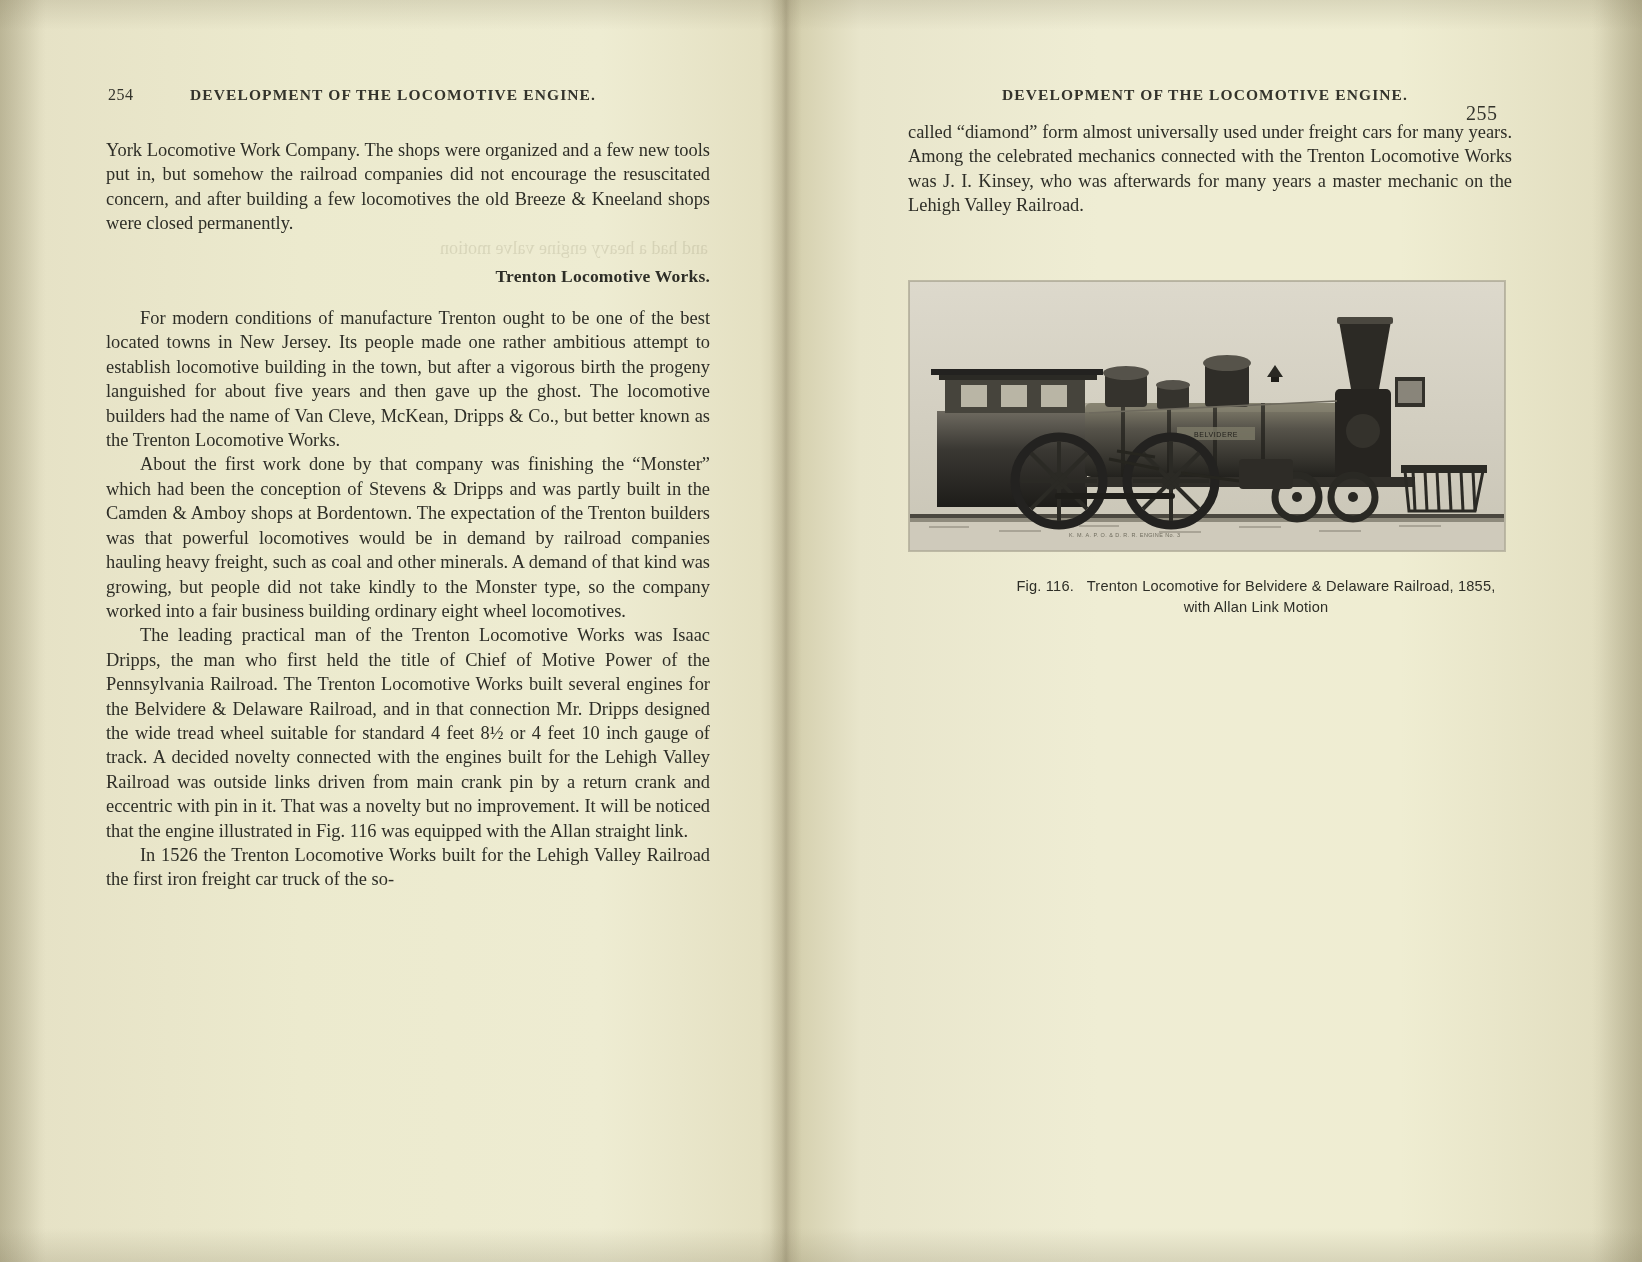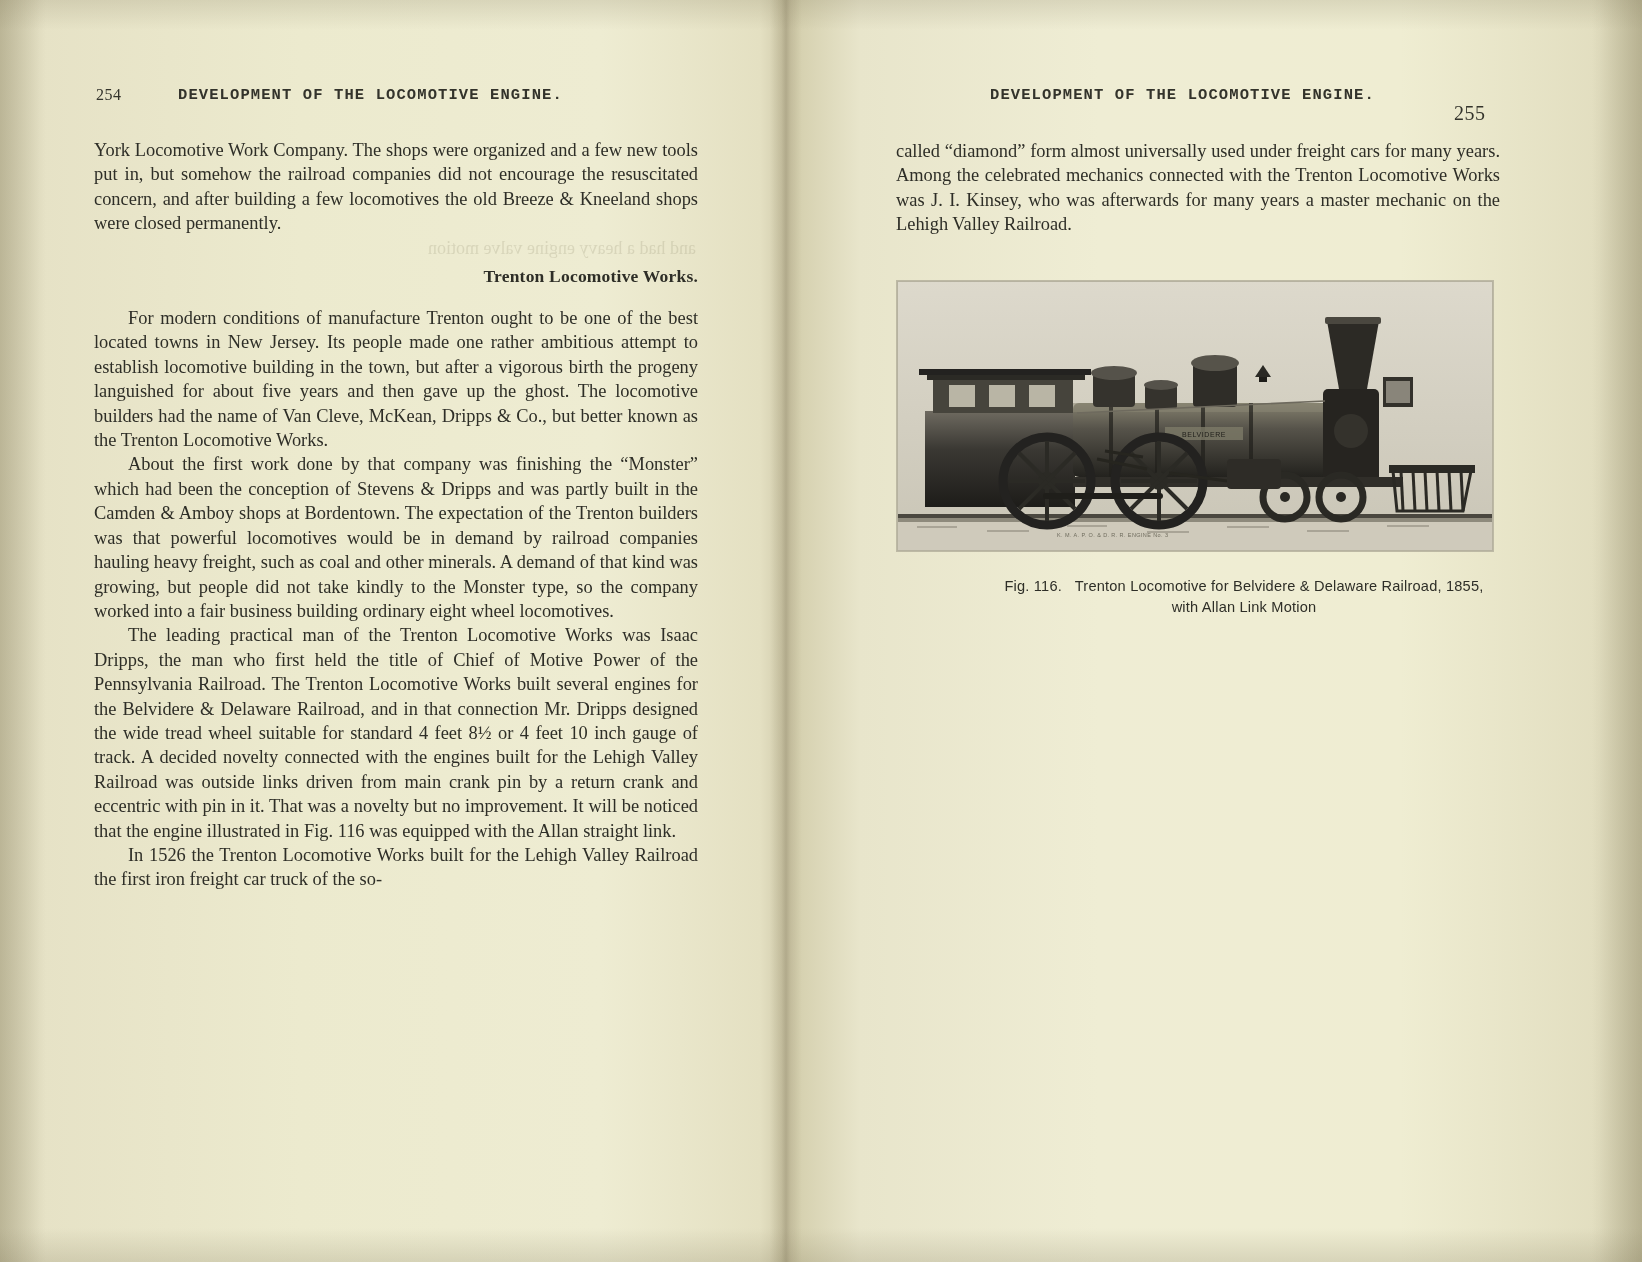--- a/index.html
+++ b/index.html
@@ -38,28 +38,29 @@
       rgba(140,130,95,0.22) 35%,
       rgba(120,110,80,0.34) 50%,
       rgba(140,130,95,0.20) 65%,
       rgba(150,140,105,0.00) 100%);
     pointer-events: none;
   }
   .page {
     position: absolute;
     top: 0;
     height: 1262px;
+    margin-left: 12px;
   }
   .page-left { left: 0; width: 790px; }
   .page-right { left: 790px; width: 852px; }
 
   .header {
     position: absolute;
     top: 86px;
-    font-family: Liberation Mono, monospace;
+    font-family: Liberation Serif, serif;
     font-size: 15.5px;
     letter-spacing: 1.1px;
     font-weight: bold;
     color: #33332b;
   }
   .header-left-num {
     position: absolute;
     top: 86px;
     left: 96px;
     font-size: 16px;
@@ -87,21 +88,21 @@
     line-height: 24.4px;
     text-align: justify;
     color: #2e2e27;
   }
   .col-left {
     top: 138px;
     left: 94px;
     width: 604px;
   }
   .col-right {
-    top: 139px;
+    top: 120px;
     left: 106px;
     width: 604px;
   }
   p {
     margin: 0;
     text-indent: 34px;
   }
   p.noindent { text-indent: 0; }
 
   .section-title {

